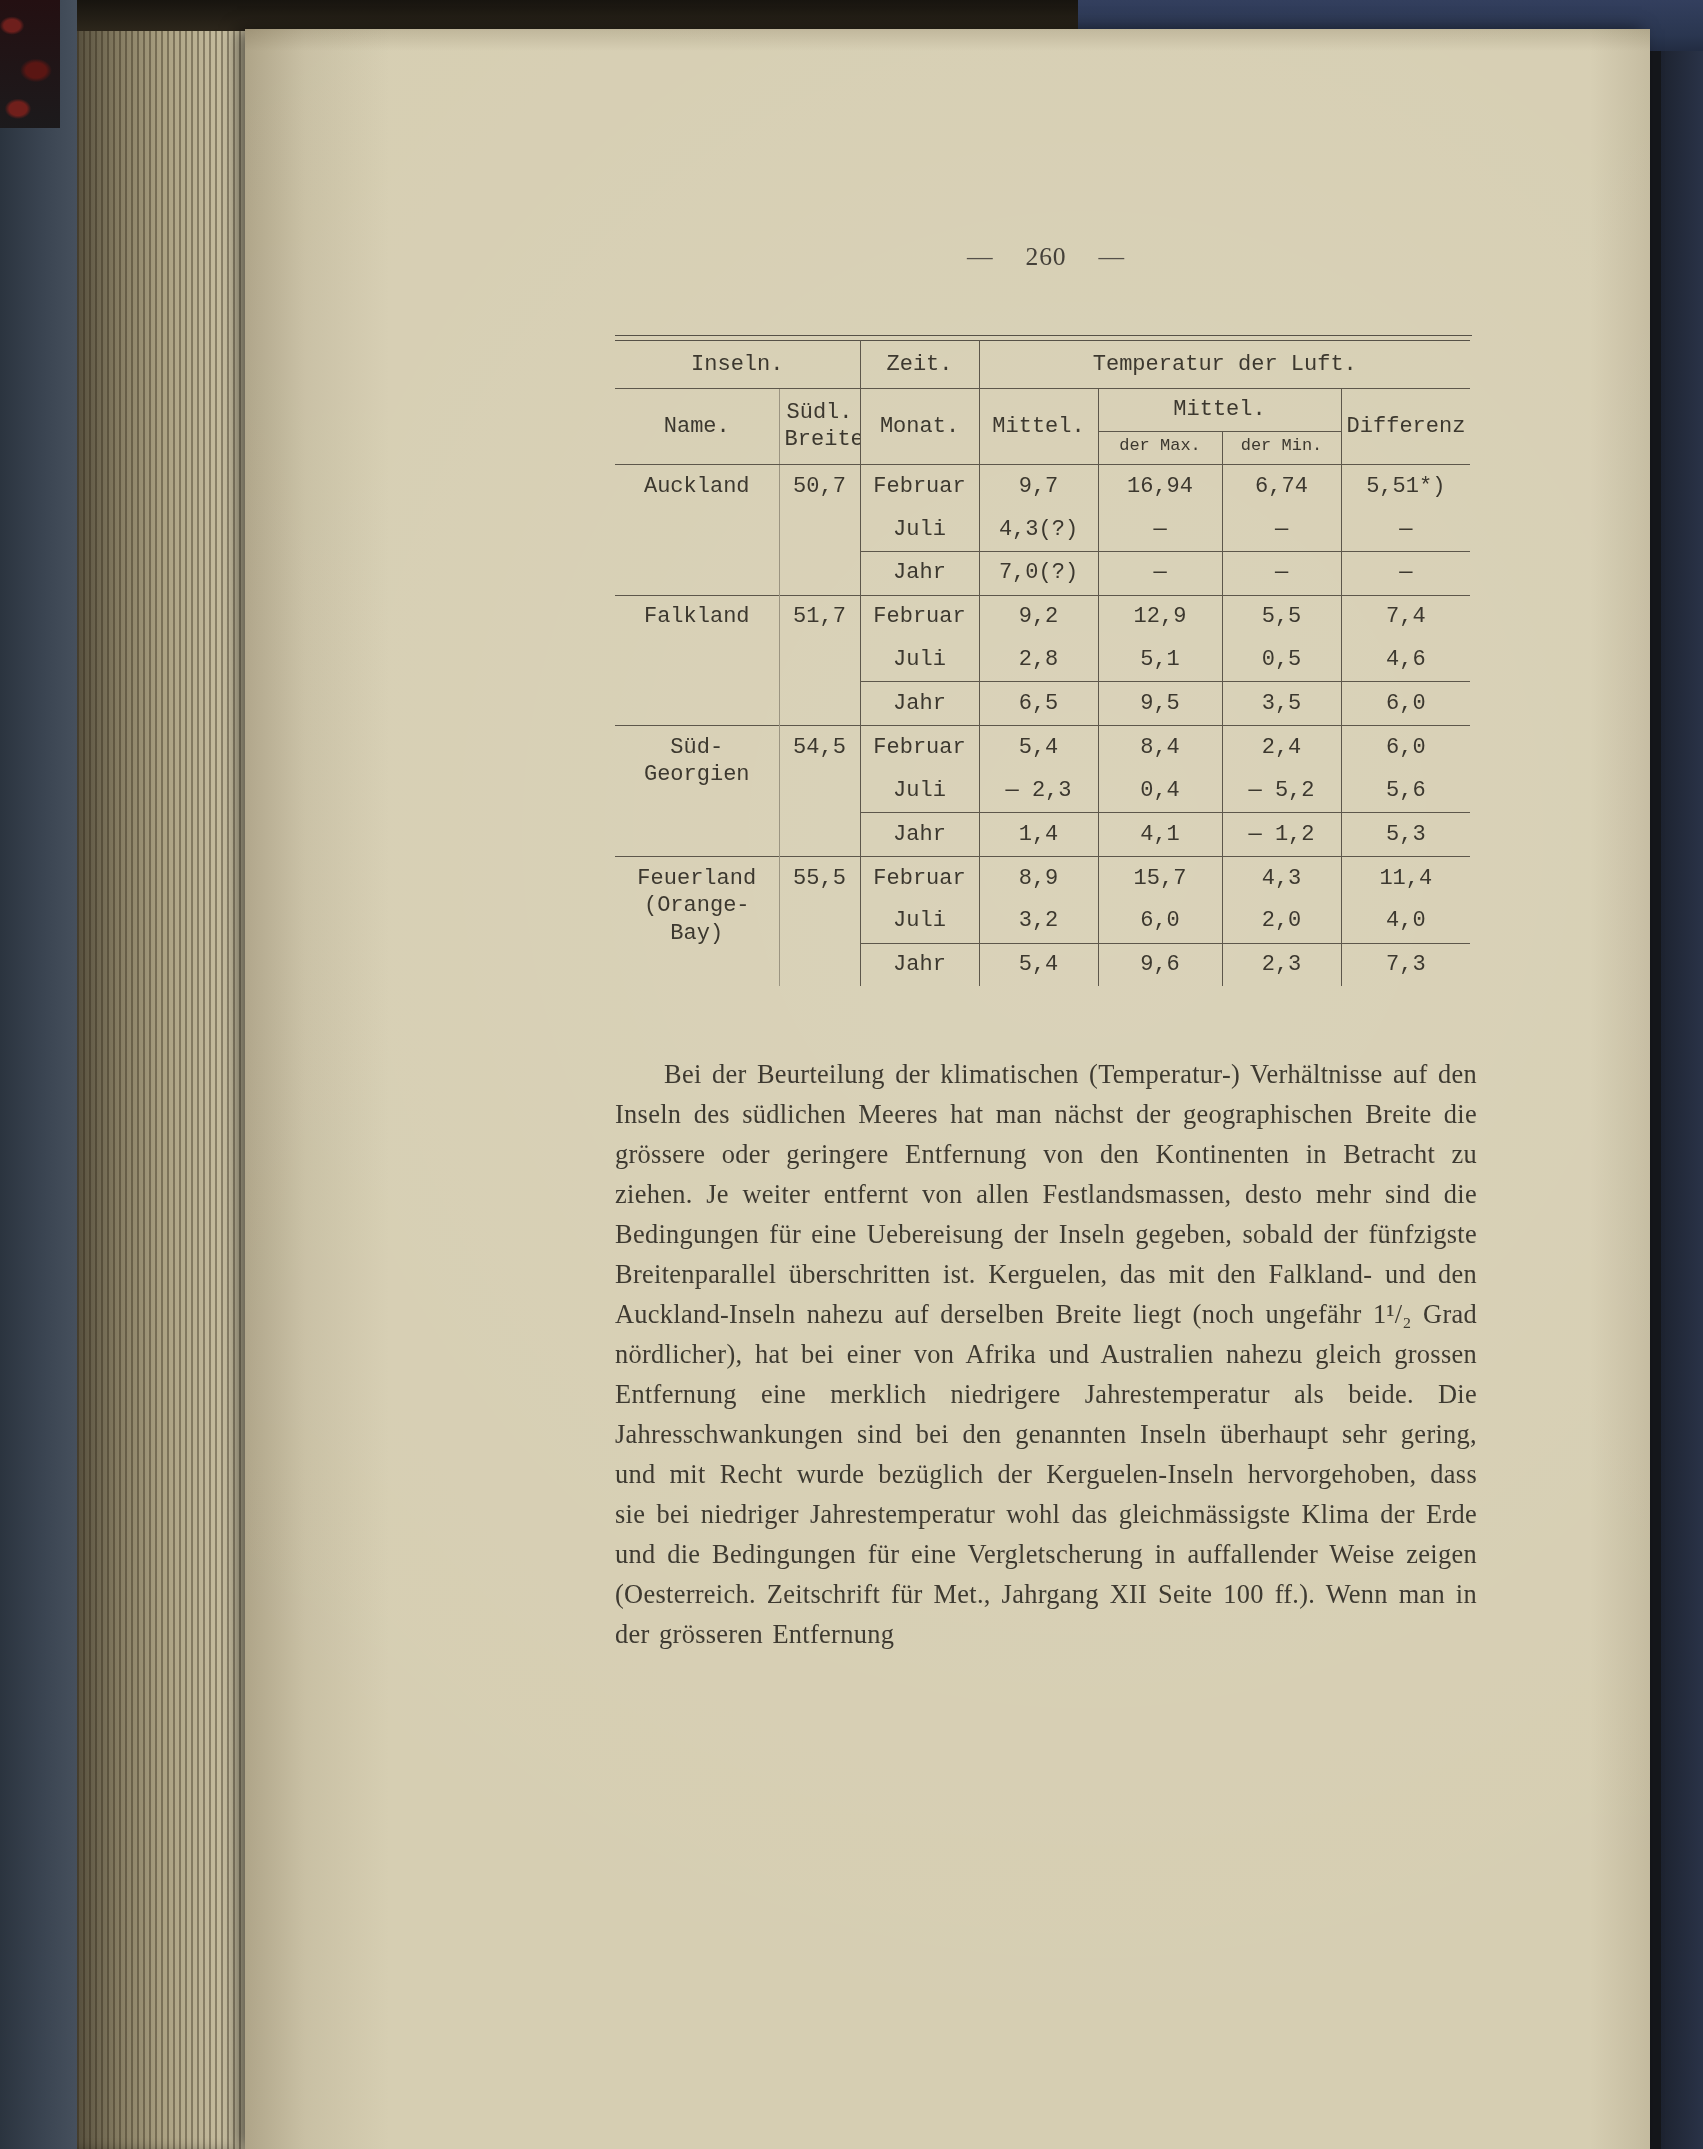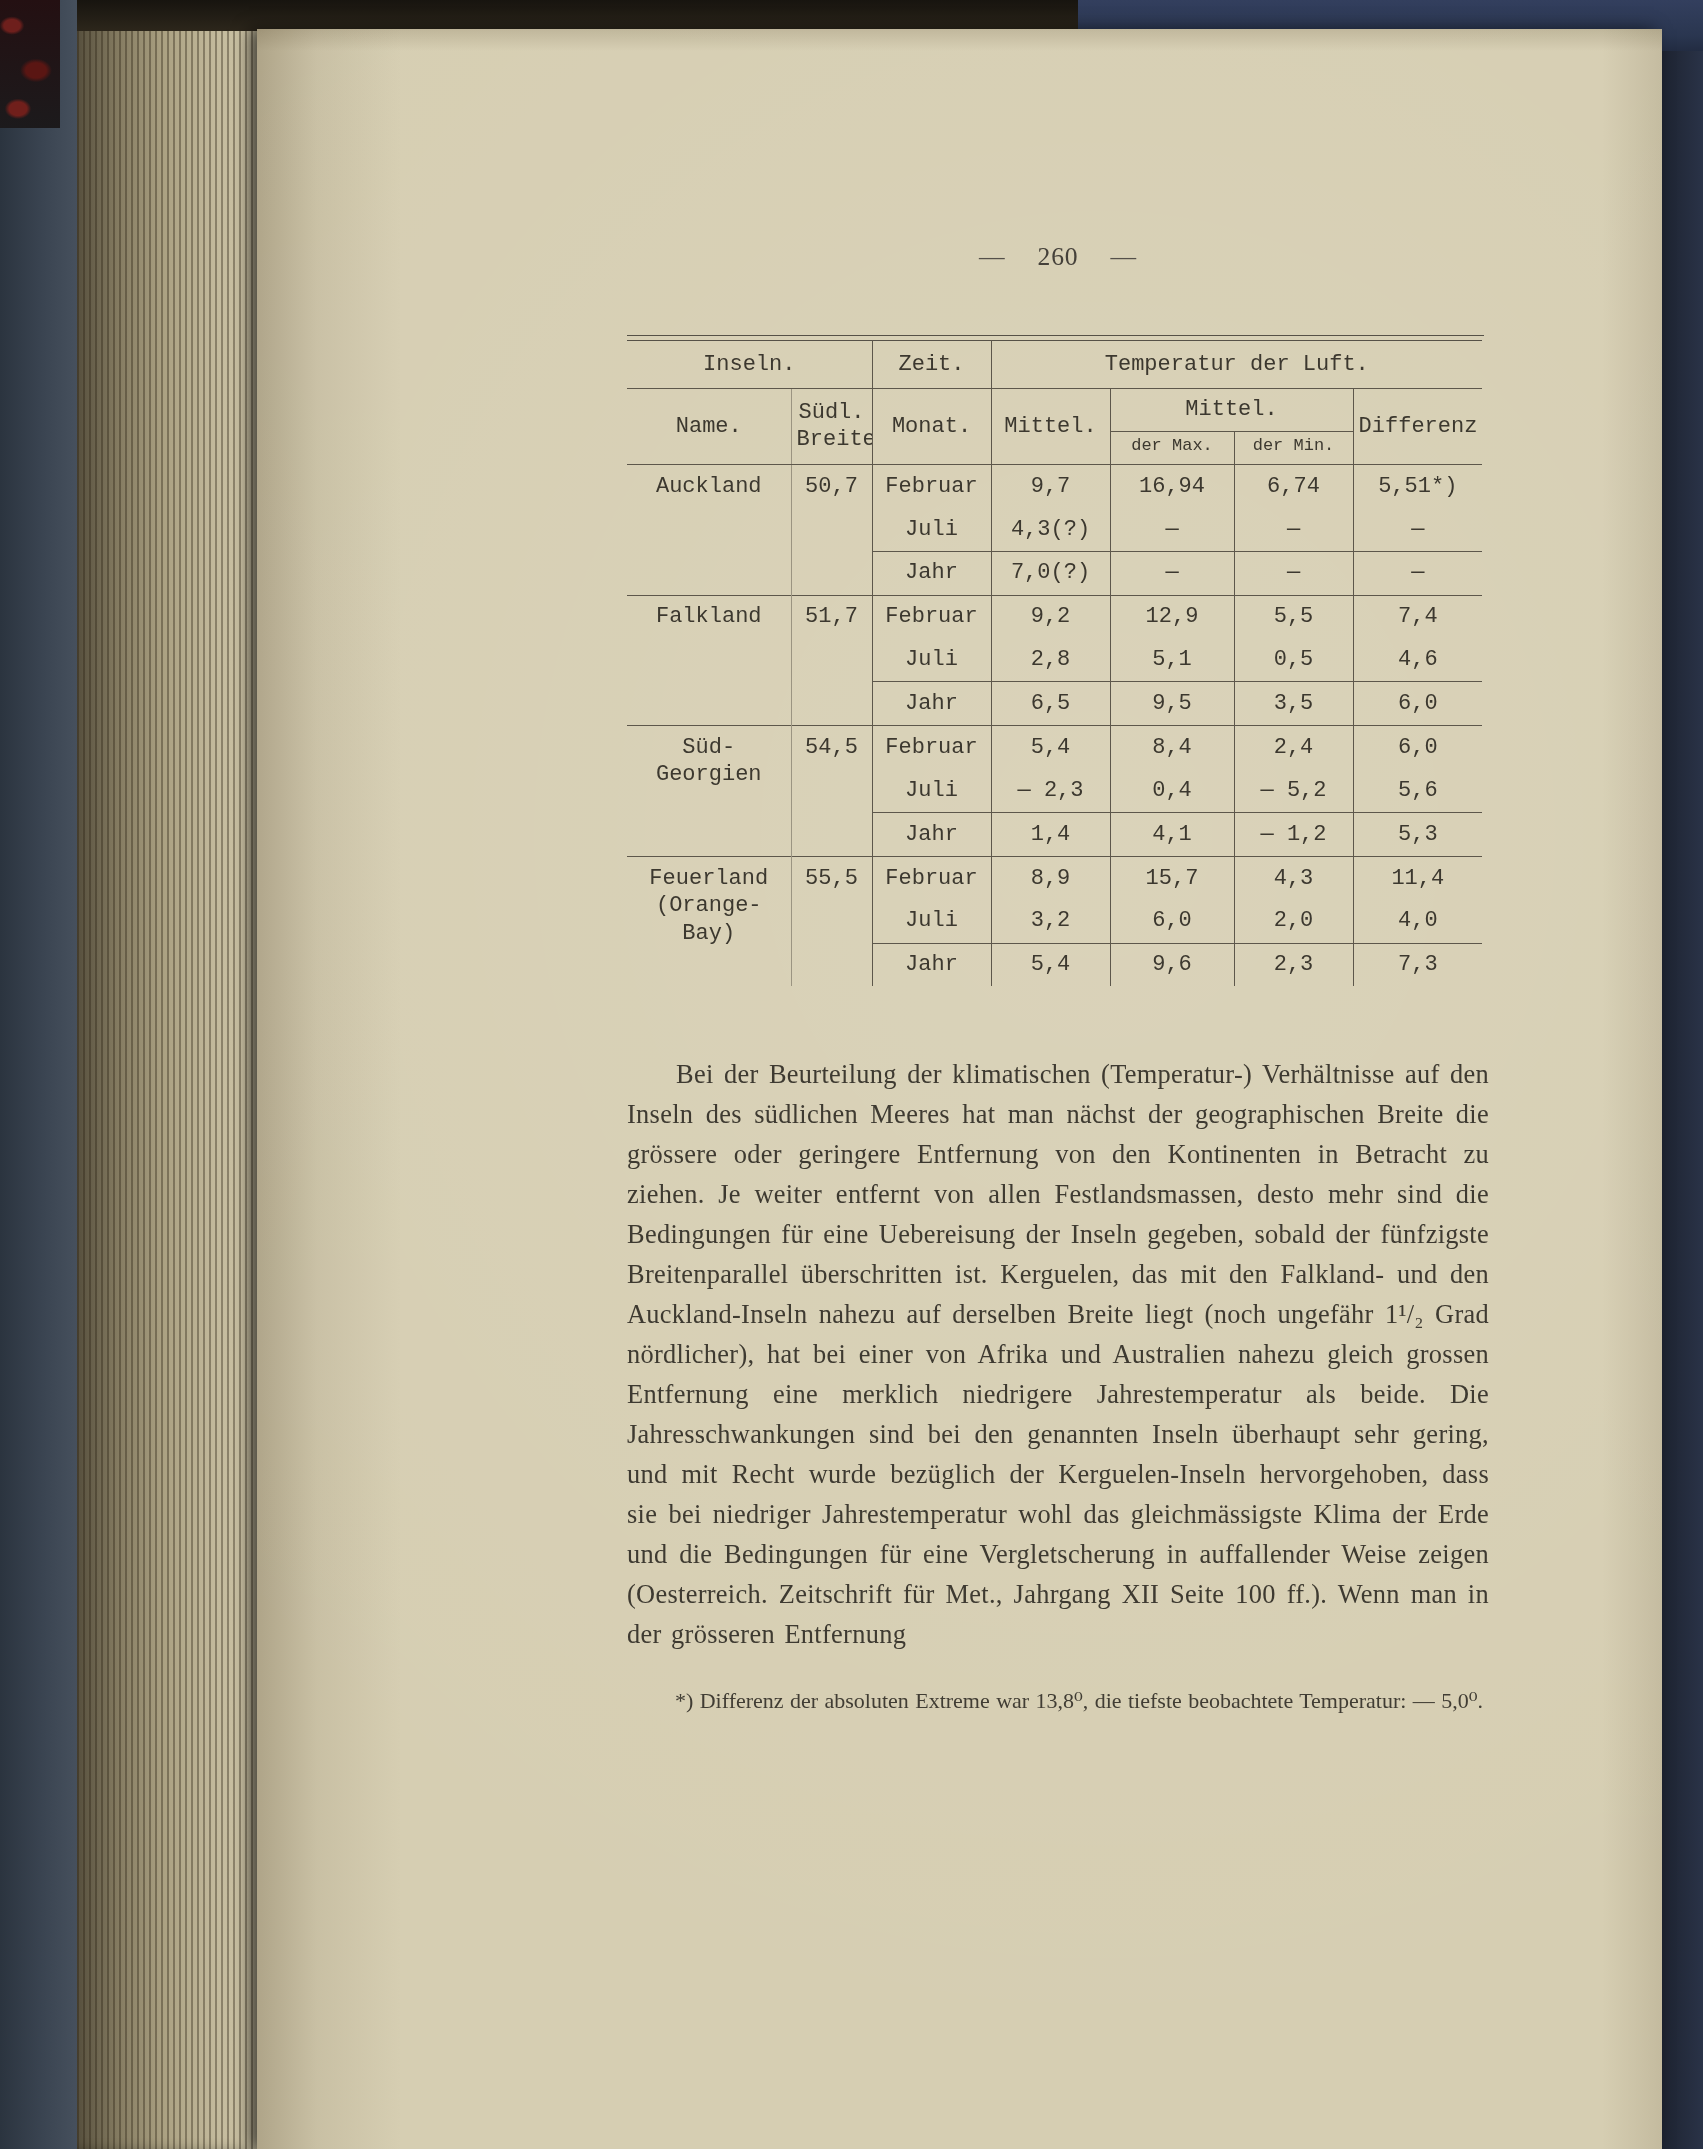--- a/index.html
+++ b/index.html
@@ -39,21 +39,21 @@
     position:absolute; right:0; top:0; width:43px; height:100%;
     background:linear-gradient(90deg,#1d2330,#2a3348);
   }
   .top-shadow {
     position:absolute; left:77px; top:0; width:1022px; height:31px;
     background:linear-gradient(180deg,#17140f,#2c261b);
   }
 
   
   .page {
-    position:absolute; left:257px; top:29px; width:1405px; height:2120px;
+    position:absolute; left:245px; top:29px; width:1405px; height:2120px;
     background-color:#d6ceb2;
     background-image:
       radial-gradient(130% 95% at 60% 38%, rgba(255,255,255,0.10), rgba(0,0,0,0) 62%),
       linear-gradient(90deg, rgba(84,68,40,0.30) 0px, rgba(84,68,40,0.10) 60px, rgba(0,0,0,0) 145px),
       linear-gradient(270deg, rgba(84,68,40,0.14) 0px, rgba(0,0,0,0) 60px),
       linear-gradient(180deg, rgba(84,68,40,0.18) 0px, rgba(0,0,0,0) 22px);
     box-shadow:-8.5px 0 15.3px rgba(0,0,0,0.5);
   }
 
   .content { position:absolute; left:370px; top:213px; width:862px; color:#3c382f; }
@@ -251,17 +251,16 @@
             <td class="vl jt">2,3</td>
             <td class="vl jt">7,3</td>
           </tr>
 
         </tbody>
       </table>
     </div>
 
     <p class="body-text">Bei der Beurteilung der klimatischen (Temperatur-) Verhältnisse auf den Inseln des südlichen Meeres hat man nächst der geographischen Breite die grössere oder geringere Entfernung von den Kontinenten in Betracht zu ziehen. Je weiter entfernt von allen Festlandsmassen, desto mehr sind die Bedingungen für eine Uebereisung der Inseln gegeben, sobald der fünfzigste Breitenparallel überschritten ist. Kerguelen, das mit den Falkland- und den Auckland-Inseln nahezu auf derselben Breite liegt (noch ungefähr 1¹/₂ Grad nördlicher), hat bei einer von Afrika und Australien nahezu gleich grossen Entfernung eine merklich niedrigere Jahrestemperatur als beide. Die Jahresschwankungen sind bei den genannten Inseln überhaupt sehr gering, und mit Recht wurde bezüglich der Kerguelen-Inseln hervorgehoben, dass sie bei niedriger Jahrestemperatur wohl das gleichmässigste Klima der Erde und die Bedingungen für eine Vergletscherung in auffallender Weise zeigen (Oesterreich. Zeitschrift für Met., Jahrgang XII Seite 100 ff.). Wenn man in der grösseren Entfernung</p>
 
-    <p class="footnote">*) Differenz der absoluten Extreme war 13,8⁰, die tiefste beobachtete Temperatur: — 5,0⁰.</p>
 
   </div>
 </div>
 
 
 </body></html>

